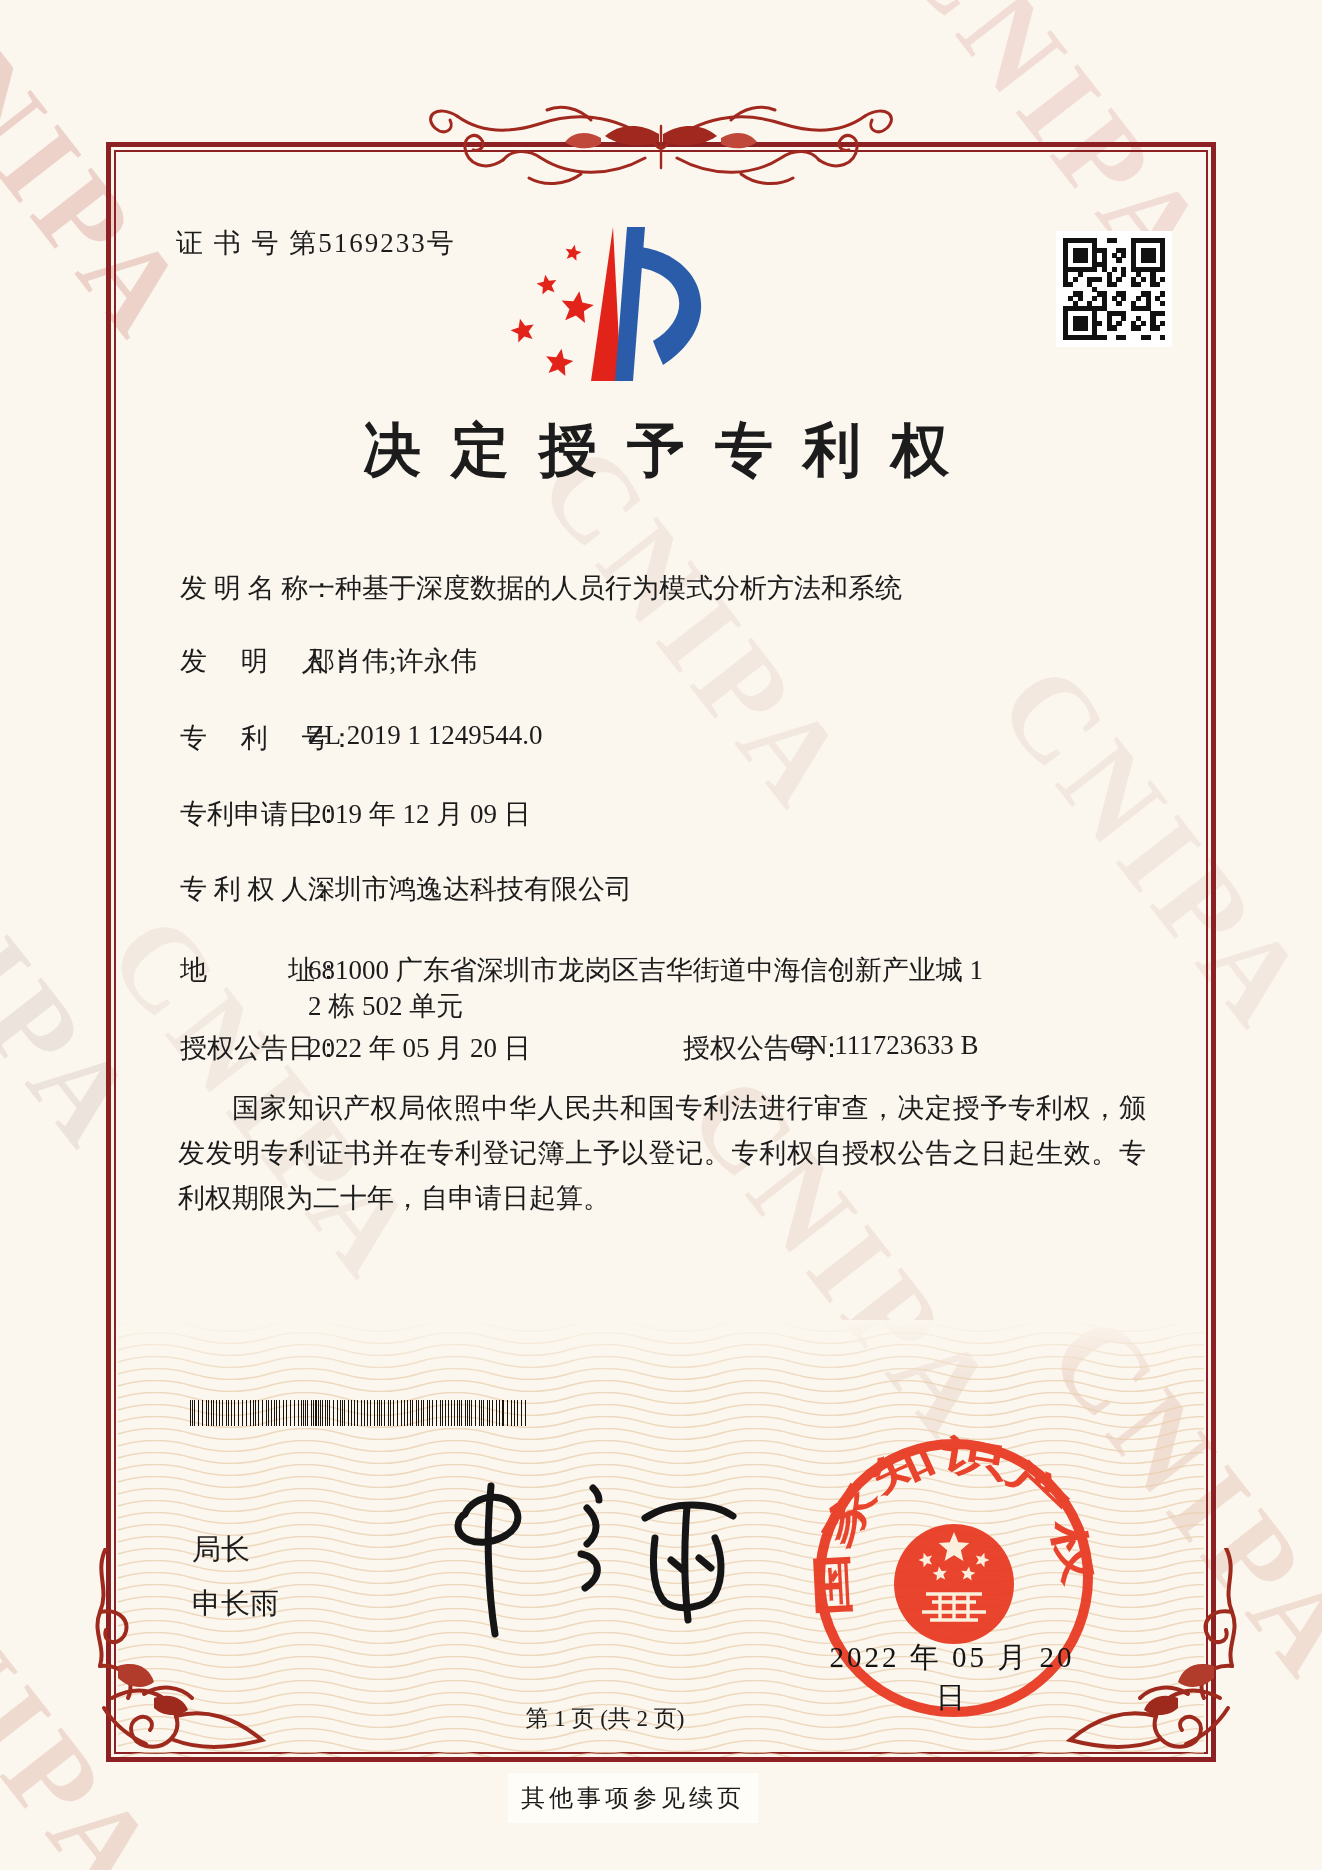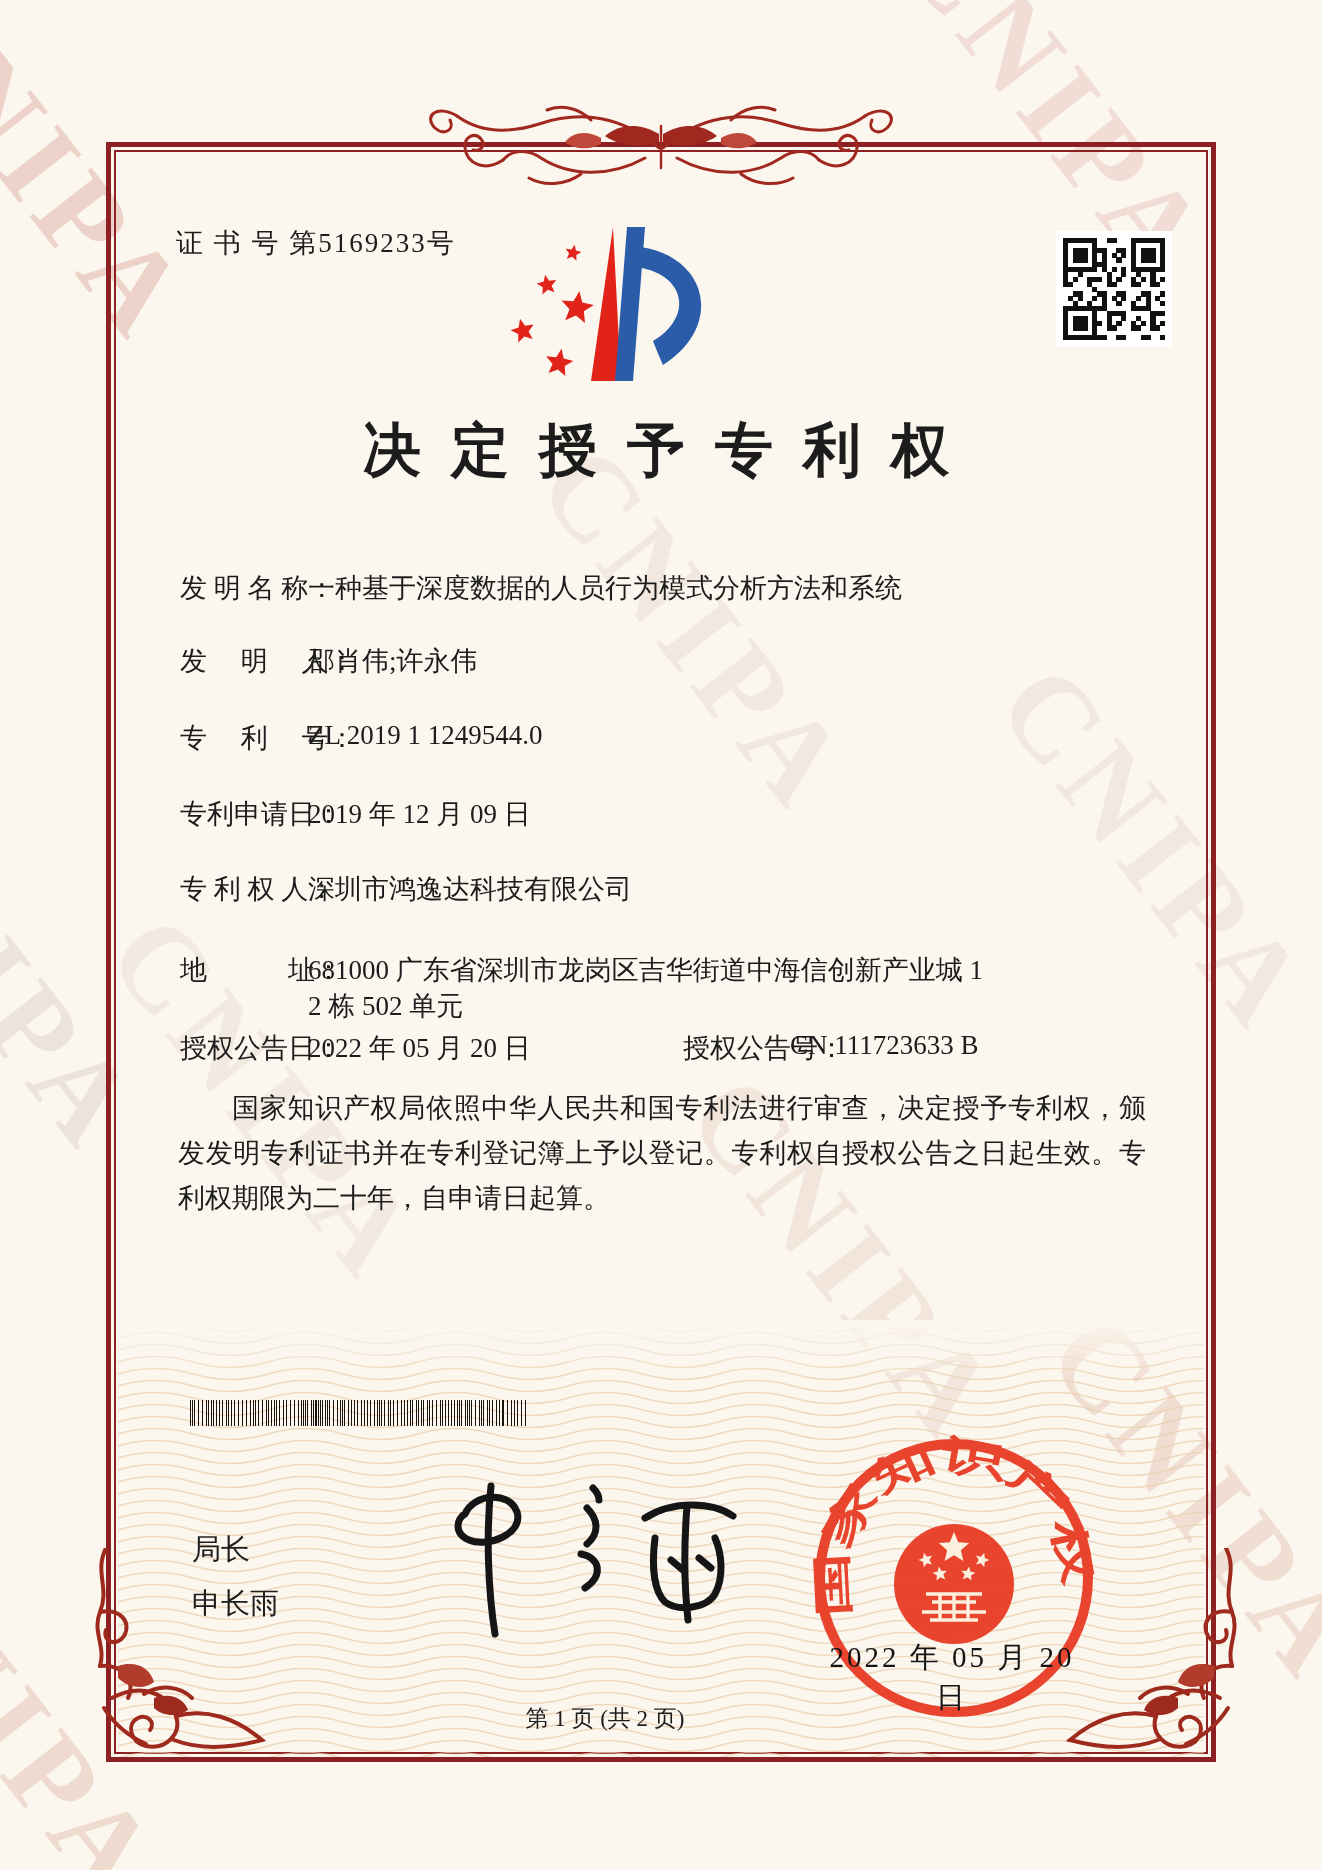--- a/index.html
+++ b/index.html
@@ -611,14 +611,15 @@
             <path d="M122,188 L170,188"></path>
             <path d="M132,162 L132,188 M146,162 L146,188 M160,162 L160,188"></path>
           </g>
         </g>
       </g>
     </svg>
   </div>
   <div class="seal-date">2022 年 05 月 20 日</div>
 
   <div class="page-info">第 1 页 (共 2 页)</div>
+  <div class="cont-note">其他事项参见续页</div>
 
 </div>
 
 </body></html>

